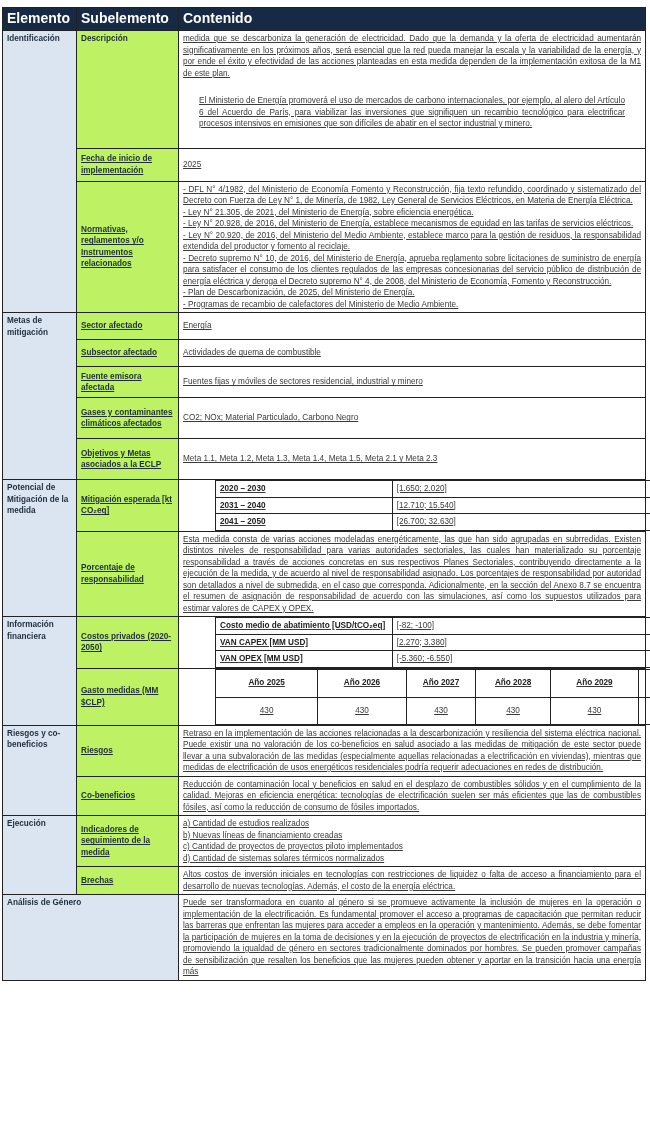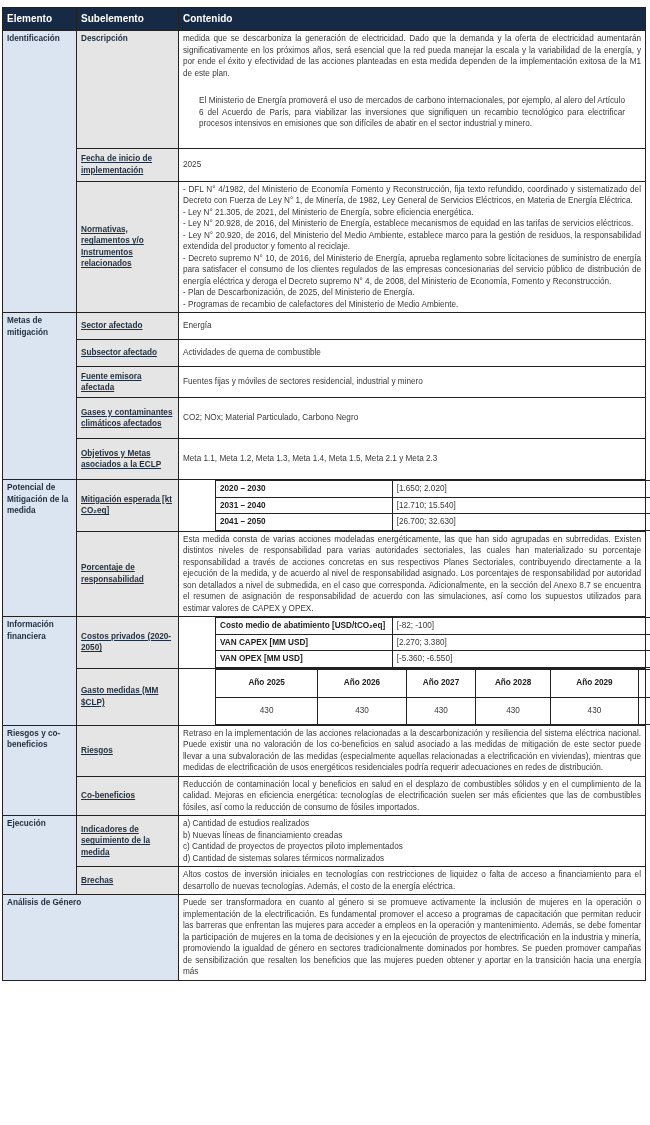--- a/index.html
+++ b/index.html
@@ -2,25 +2,25 @@
 <html><head>
 <meta charset="utf-8">
 <style>
   html, body { margin:0; padding:0; background:#ffffff; }
   body { width:650px; height:1125px; overflow:hidden; position:relative;
          font-family:"Liberation Sans", sans-serif; color:#333; }
   table.doc { position:absolute; left:2px; top:7px; width:644px; border-collapse:collapse;
               table-layout:fixed; font-size:8.2px; line-height:11.5px; }
   table.doc td, table.doc th { border:1px solid #222; vertical-align:top; padding:2px 4px; }
   th { background:#162a45; color:#fff; font-weight:bold; text-align:left; height:18px;
-       vertical-align:middle !important; font-size:10px; }
+       vertical-align:middle !important; font-size:14px; }
   td.el { background:#dbe5f1; font-weight:bold; color:#1f2d3d; vertical-align:middle;margin-top:44px; }
-  td.sub { background:#e5e5e5; font-weight:bold; color:#1f2d3d; border-left:2px solid #222; }
+  td.sub { background:#bef264; font-weight:bold; color:#1f2d3d; border-left:2px solid #222; }
   td.sub.mid { vertical-align:middle;text-decoration:underline; }
-  td.con { background:#fff; text-align:justify; color:#3a3a3a; }
+  td.con { background:#fff; text-align:justify; color:#3a3a3a;text-decoration:underline; }
   td.con.mid { vertical-align:middle; }
   .para { margin:0 0 11px 0; }
   .para:last-child { margin:16px; }
   .line { display:block; }
   table.inner { width:100%; border-collapse:collapse; table-layout:fixed;margin-left:36px; }
   table.inner td { border:1px solid #222; padding:2px 4px; vertical-align:middle; background:#fff; }
   td.nopad { padding:0 !important; }
   .b { font-weight:bold; color:#222; }
   .c { text-align:center; }
   .yr td { height:22px; }

